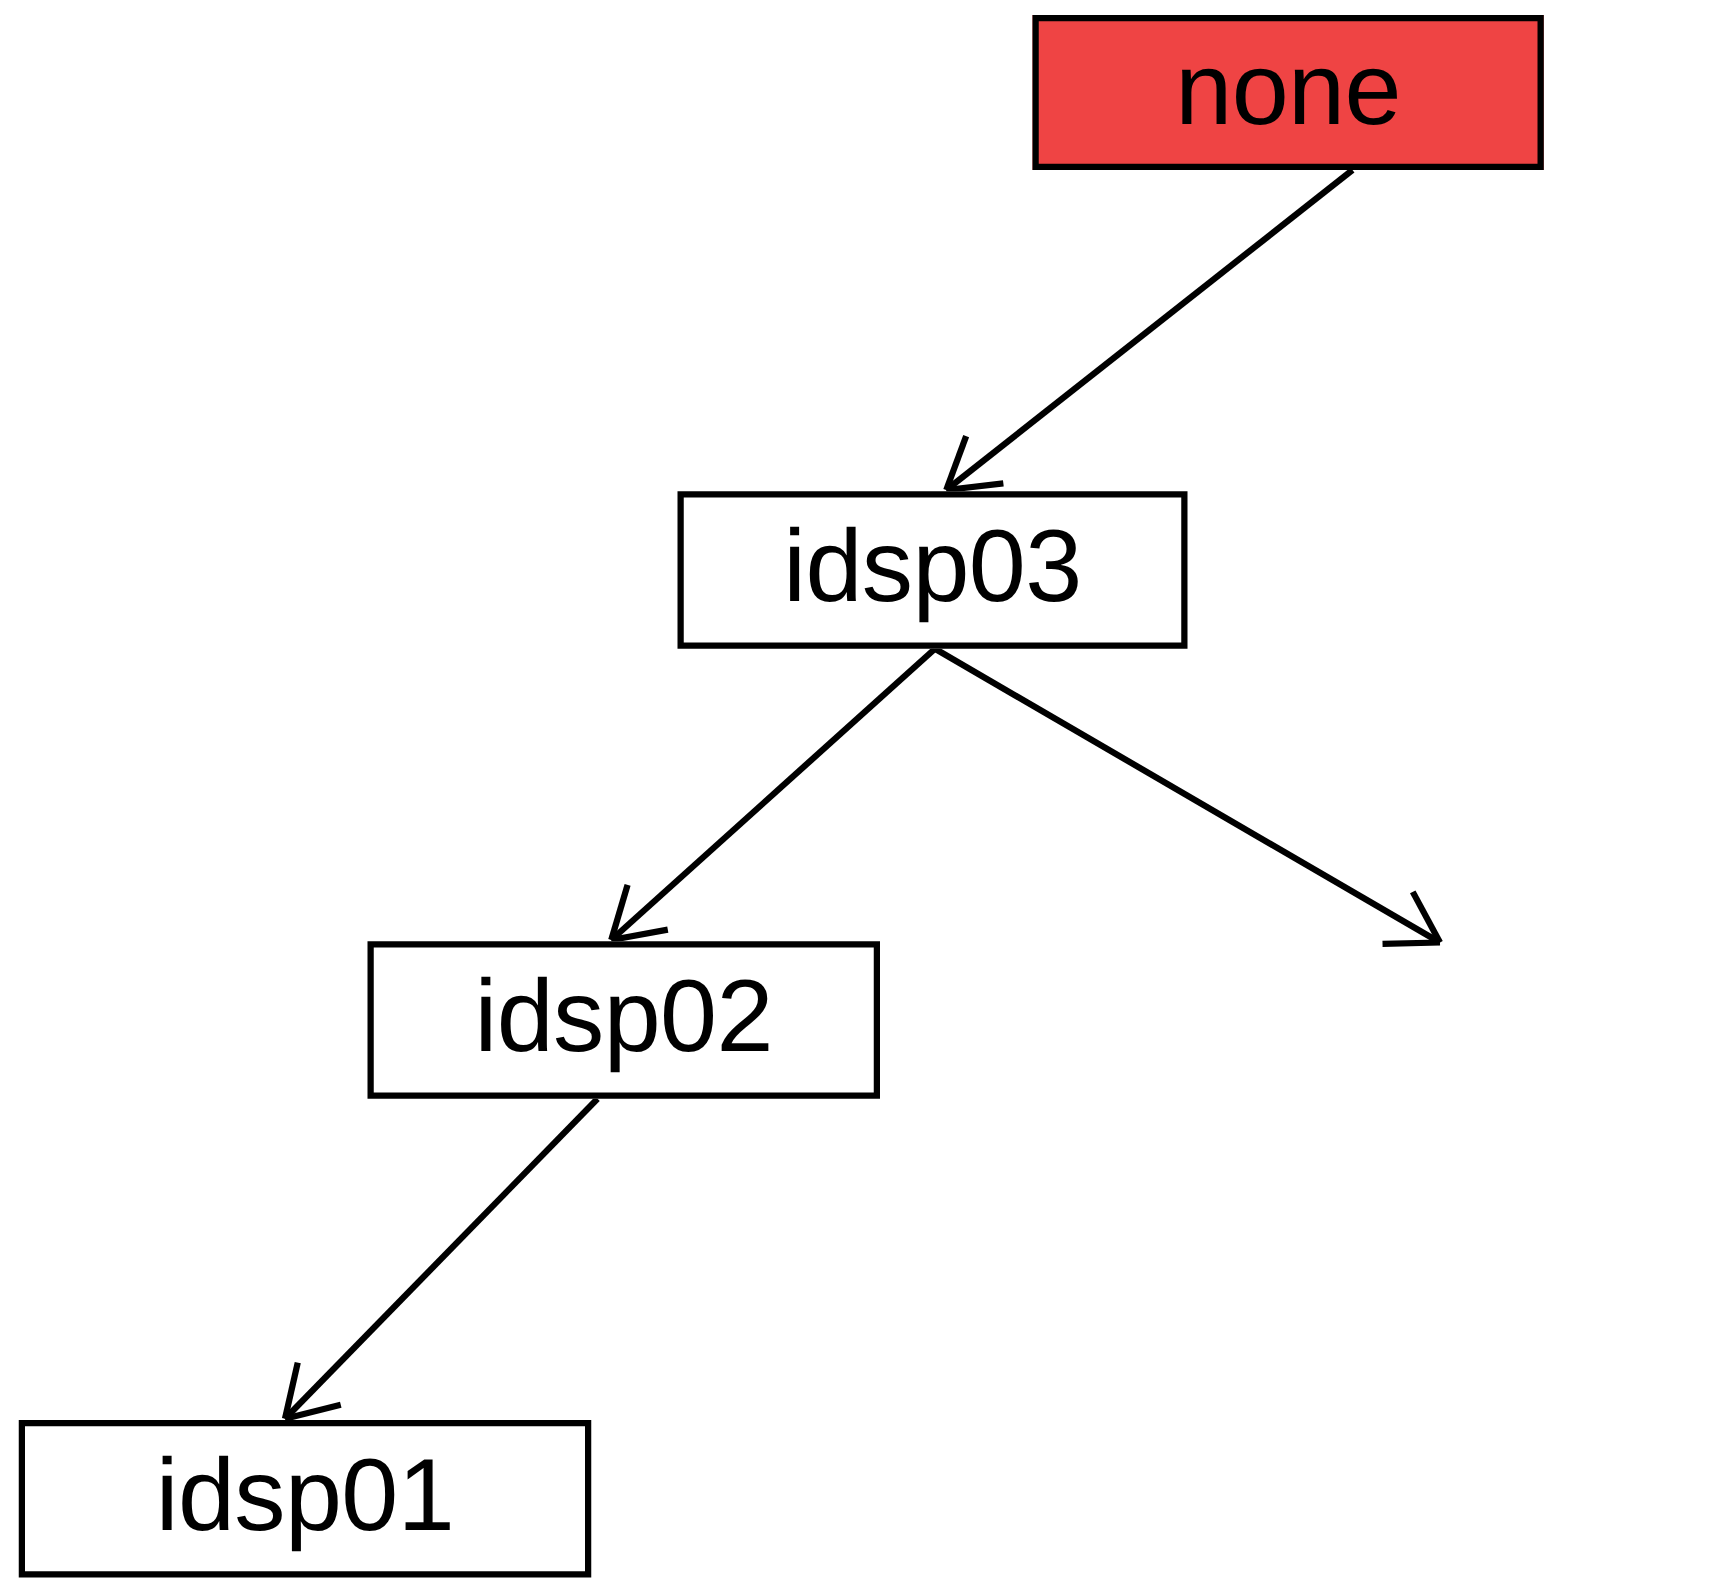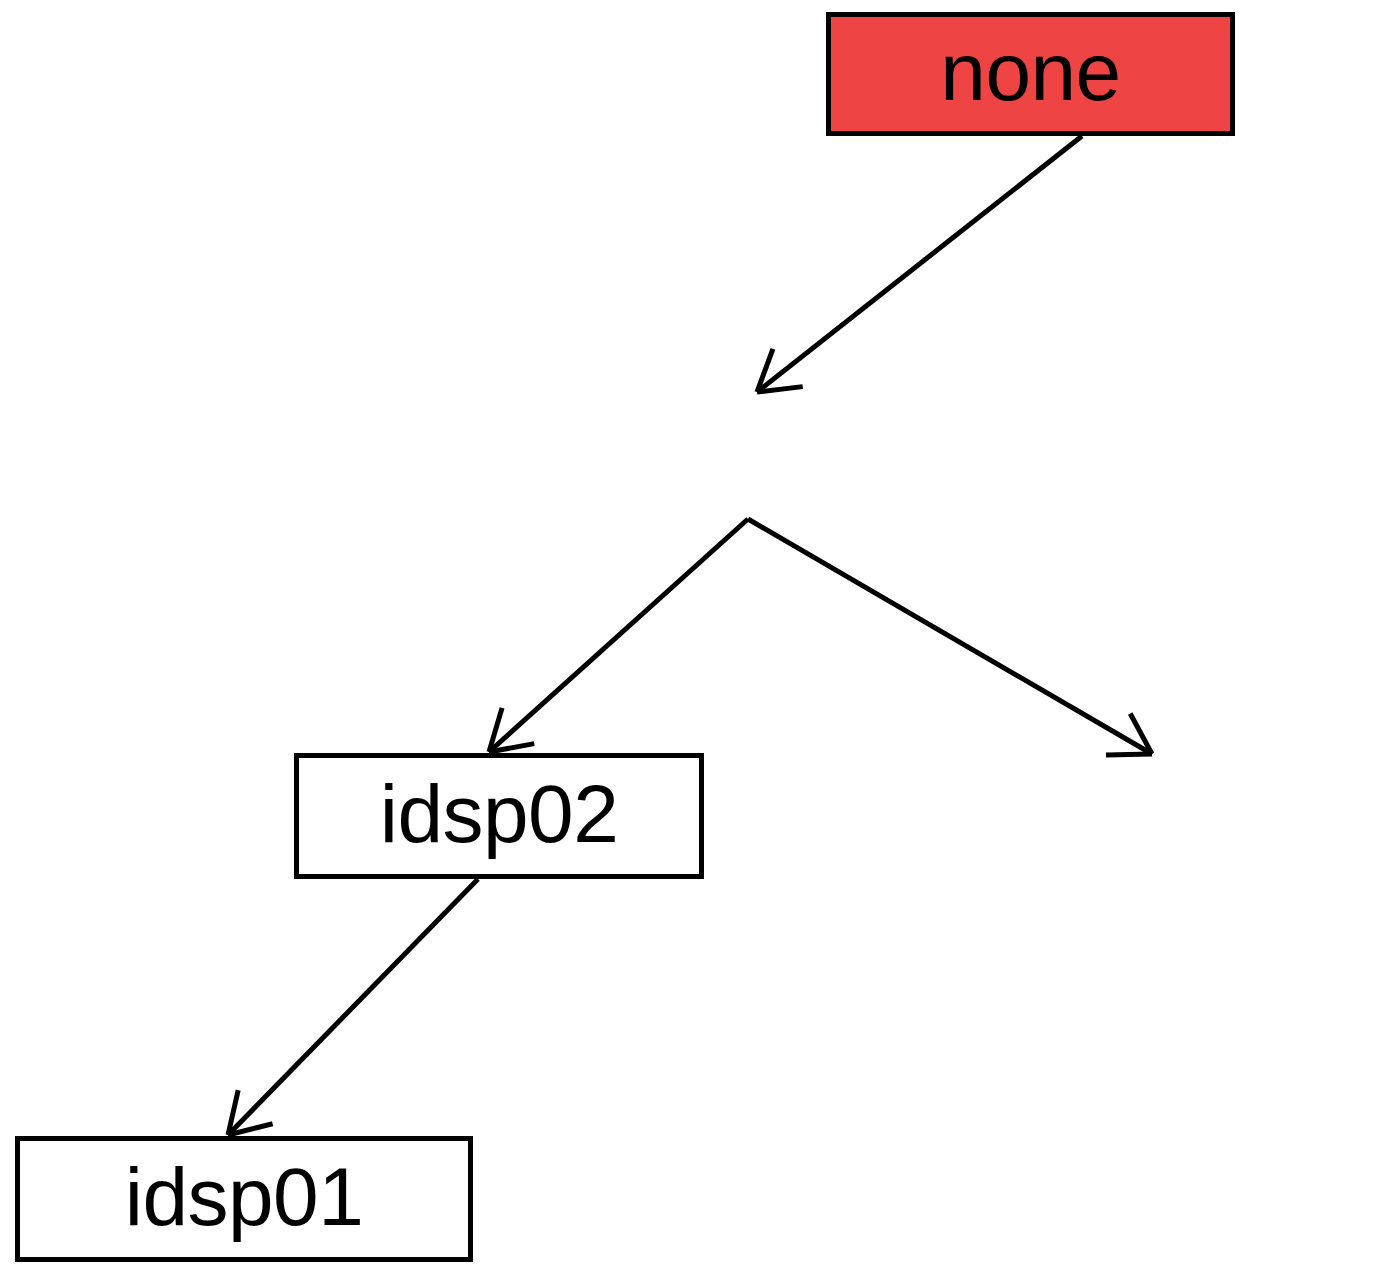--- a/index.html
+++ b/index.html
@@ -78,20 +78,23 @@
         <line x1="478" y1="879" x2="228" y2="1135" class="edge-line" stroke="#000000"></line>
         <line x1="228" y1="1135" x2="238.1974599463488" y2="1090.1445453635502" class="edge-barb" stroke="#000000" stroke-width="6"></line>
         <line x1="228" y1="1135" x2="272.60103959096244" y2="1123.7417911102432" class="edge-barb" stroke="#000000" stroke-width="5"></line>
       </g>
     </svg>
 
   <div class="graph-node" style="left: 826px; top: 12px; width: 409px; height: 124px; border-color: rgb(0, 0, 0); background: #ef4444;">
     <span class="node-label">none</span>
   </div>
 
+  <div class="graph-node" style="left: 542px; top: 393px; width: 408px; height: 126px; border-color: rgb(0, 0, 0); background: rgb(255, 255, 255);">
+    <span class="node-label">idsp03</span>
+  </div>
 
   <div class="graph-node" style="left: 278px; top: 753px; width: 410px; height: 126px; border-color: rgb(0, 0, 0); background: rgb(255, 255, 255); margin-left: 16px;">
     <span class="node-label">idsp02</span>
   </div>
 
 
   <div class="graph-node" style="left: 15px; top: 1136px; width: 458px; height: 126px; border-color: rgb(0, 0, 0); background: rgb(255, 255, 255);">
     <span class="node-label">idsp01</span>
   </div>
 

